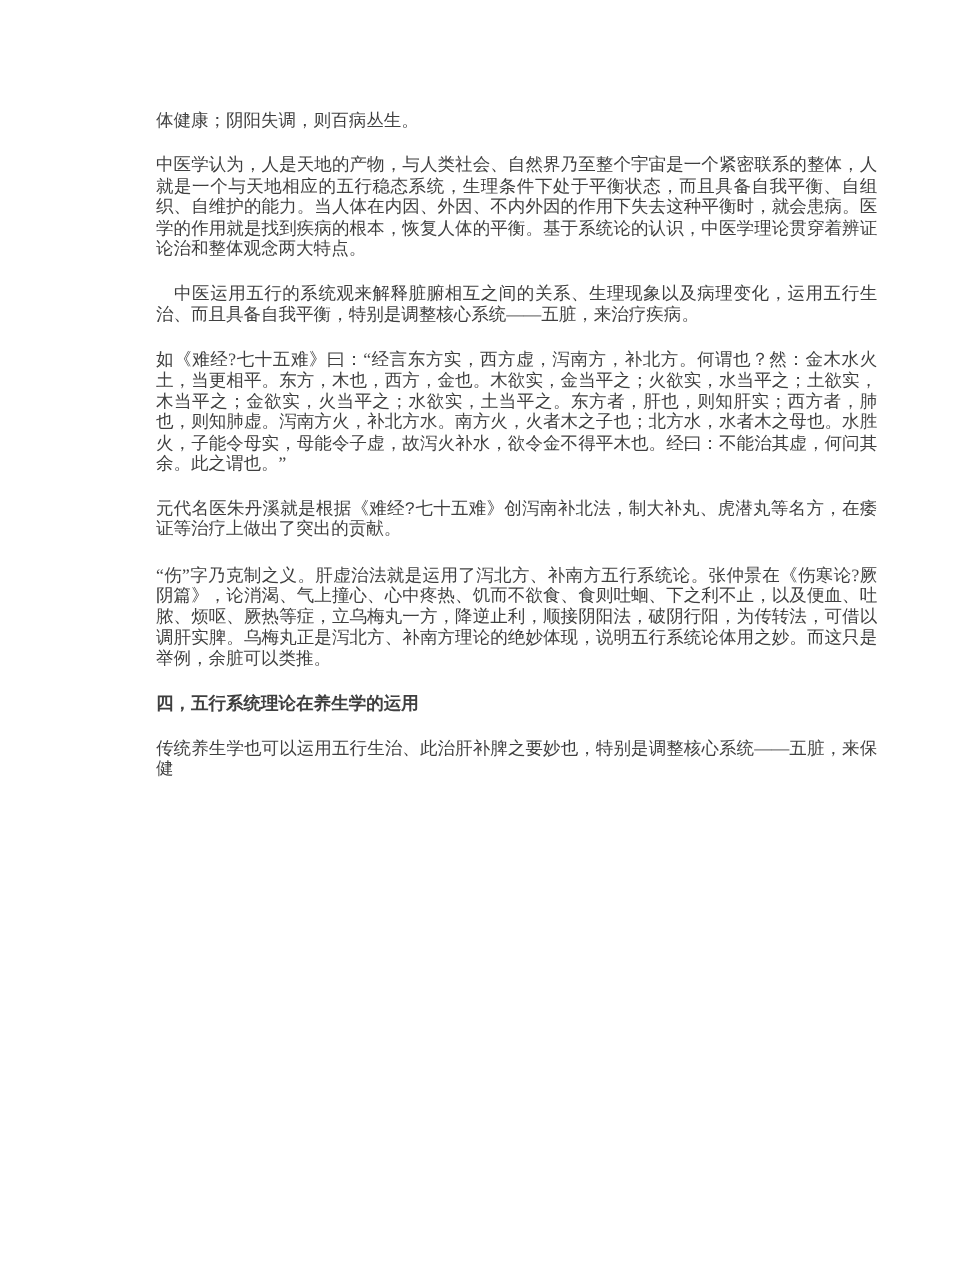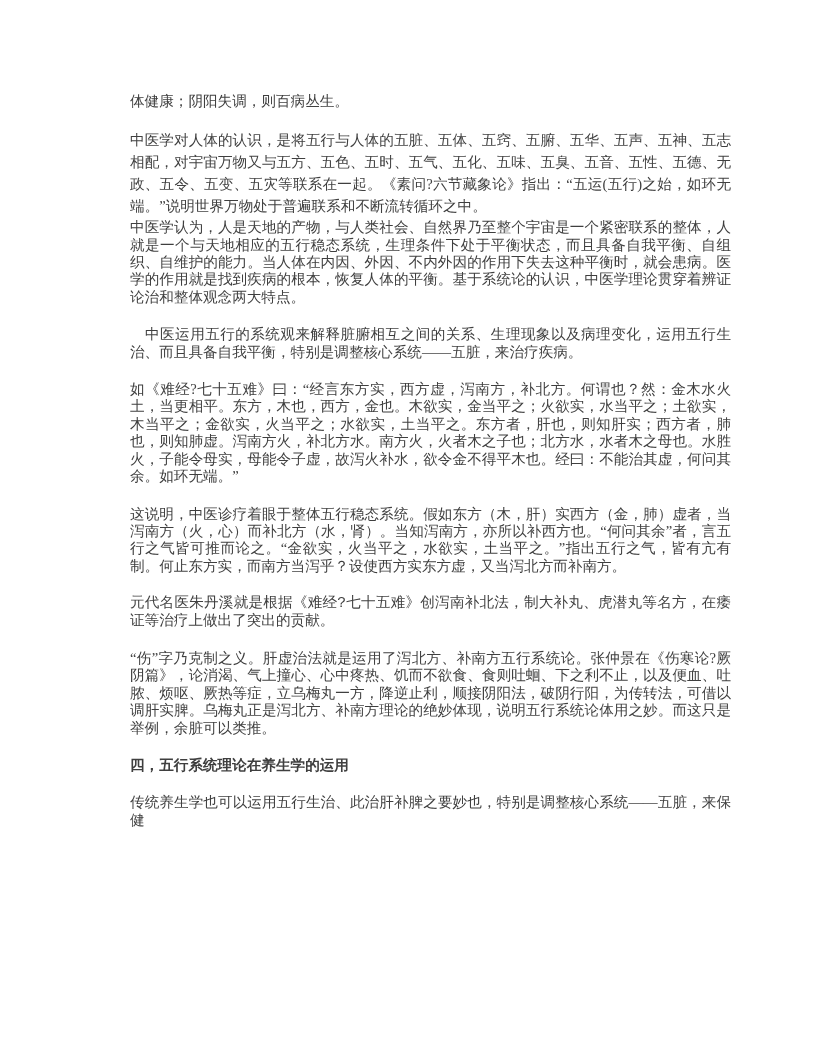--- a/index.html
+++ b/index.html
@@ -42,23 +42,21 @@
   .para:last-child {
     margin-bottom: 0;
   }
 </style>
 </head>
 <body>
 
 <div class="page" style="background: rgb(255, 255, 255); margin-left: 22px;">
   <div class="content">
       <p class="para" style="color: rgb(63, 63, 63);">体健康；阴阳失调，则百病丛生。</p>
-      <p class="para wide" style="color: rgb(63, 63, 63);">中医学对人体的认识，是将五行与人体的五脏、五体、五窍、五腑、五华、五声、五神、五志相配，对宇宙万物又与五方、五色、五时、五气、五化、五味、五臭、五音、五性、五德、无政、五令、五变、五灾等联系在一起。《素问?六节藏象论》指出：“五运(五行)之始，如环无端。”说明世界万物处于普遍联系和不断流转循环之中。</p>
       <p class="para" style="color: rgb(63, 63, 63);">中医学认为，人是天地的产物，与人类社会、自然界乃至整个宇宙是一个紧密联系的整体，人就是一个与天地相应的五行稳态系统，生理条件下处于平衡状态，而且具备自我平衡、自组织、自维护的能力。当人体在内因、外因、不内外因的作用下失去这种平衡时，就会患病。医学的作用就是找到疾病的根本，恢复人体的平衡。基于系统论的认识，中医学理论贯穿着辨证论治和整体观念两大特点。</p>
       <p class="para" style="color: rgb(63, 63, 63);">　中医运用五行的系统观来解释脏腑相互之间的关系、生理现象以及病理变化，运用五行生治、而且具备自我平衡，特别是调整核心系统——五脏，来治疗疾病。</p>
-      <p class="para" style="color: rgb(63, 63, 63);">如《难经?七十五难》曰：“经言东方实，西方虚，泻南方，补北方。何谓也？然：金木水火土，当更相平。东方，木也，西方，金也。木欲实，金当平之；火欲实，水当平之；土欲实，木当平之；金欲实，火当平之；水欲实，土当平之。东方者，肝也，则知肝实；西方者，肺也，则知肺虚。泻南方火，补北方水。南方火，火者木之子也；北方水，水者木之母也。水胜火，子能令母实，母能令子虚，故泻火补水，欲令金不得平木也。经曰：不能治其虚，何问其余。如环无端。”</p>
-      <p class="para" style="color: rgb(63, 63, 63);">这说明，中医诊疗着眼于整体五行稳态系统。假如东方（木，肝）实西方（金，肺）虚者，当泻南方（火，心）而补北方（水，肾）。当知泻南方，亦所以补西方也。“何问其余”者，言五行之气皆可推而论之。“金欲实，火当平之，水欲实，土当平之。”指出五行之气，皆有亢有制。何止东方实，而南方当泻乎？设使西方实东方虚，又当泻北方而补南方。</p>
+      <p class="para" style="color: rgb(63, 63, 63);">如《难经?七十五难》曰：“经言东方实，西方虚，泻南方，补北方。何谓也？然：金木水火土，当更相平。东方，木也，西方，金也。木欲实，金当平之；火欲实，水当平之；土欲实，木当平之；金欲实，火当平之；水欲实，土当平之。东方者，肝也，则知肝实；西方者，肺也，则知肺虚。泻南方火，补北方水。南方火，火者木之子也；北方水，水者木之母也。水胜火，子能令母实，母能令子虚，故泻火补水，欲令金不得平木也。经曰：不能治其虚，何问其余。此之谓也。”</p>
       <p class="para" style="color: rgb(63, 63, 63); font-family: Liberation Mono, monospace;">元代名医朱丹溪就是根据《难经?七十五难》创泻南补北法，制大补丸、虎潜丸等名方，在痿证等治疗上做出了突出的贡献。</p>
       <p class="para" style="color: rgb(63, 63, 63);">“伤”字乃克制之义。肝虚治法就是运用了泻北方、补南方五行系统论。张仲景在《伤寒论?厥阴篇》，论消渴、气上撞心、心中疼热、饥而不欲食、食则吐蛔、下之利不止，以及便血、吐脓、烦呕、厥热等症，立乌梅丸一方，降逆止利，顺接阴阳法，破阴行阳，为传转法，可借以调肝实脾。乌梅丸正是泻北方、补南方理论的绝妙体现，说明五行系统论体用之妙。而这只是举例，余脏可以类推。</p>
       <p class="para heading" style="color: rgb(63, 63, 63);">四，五行系统理论在养生学的运用</p>
       <p class="para" style="color: rgb(63, 63, 63);">传统养生学也可以运用五行生治、此治肝补脾之要妙也，特别是调整核心系统——五脏，来保健</p>
     </div>
 </div>
 
 </body></html>

